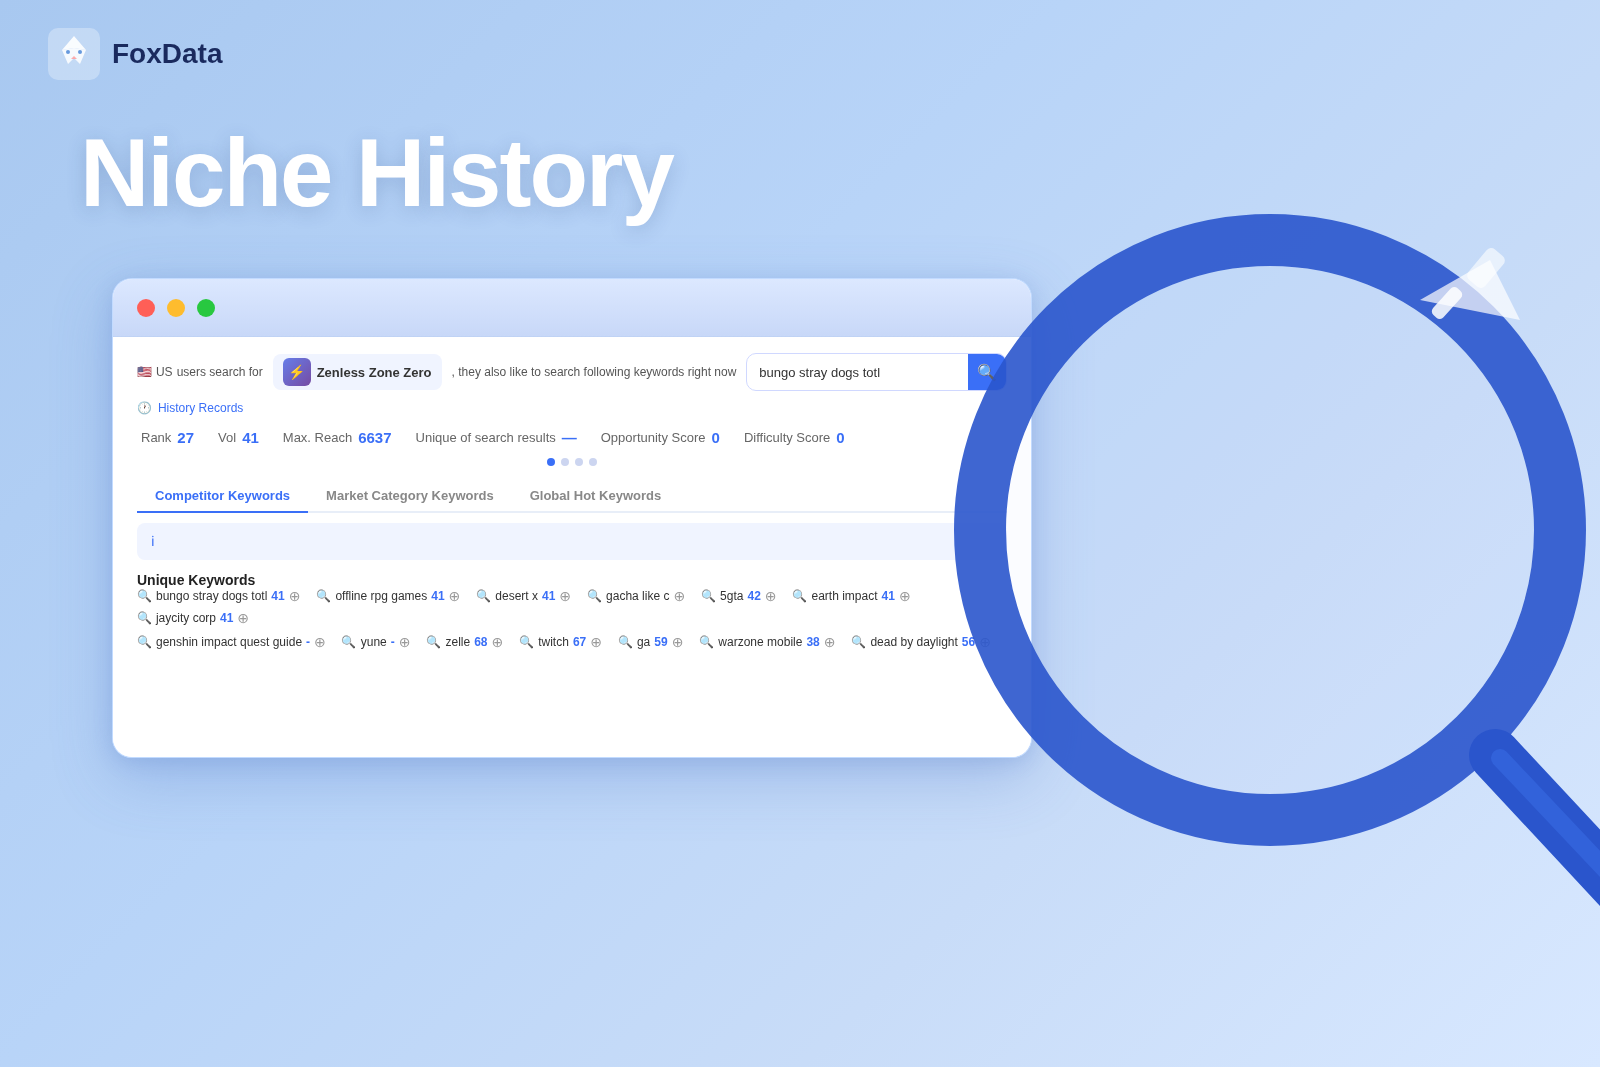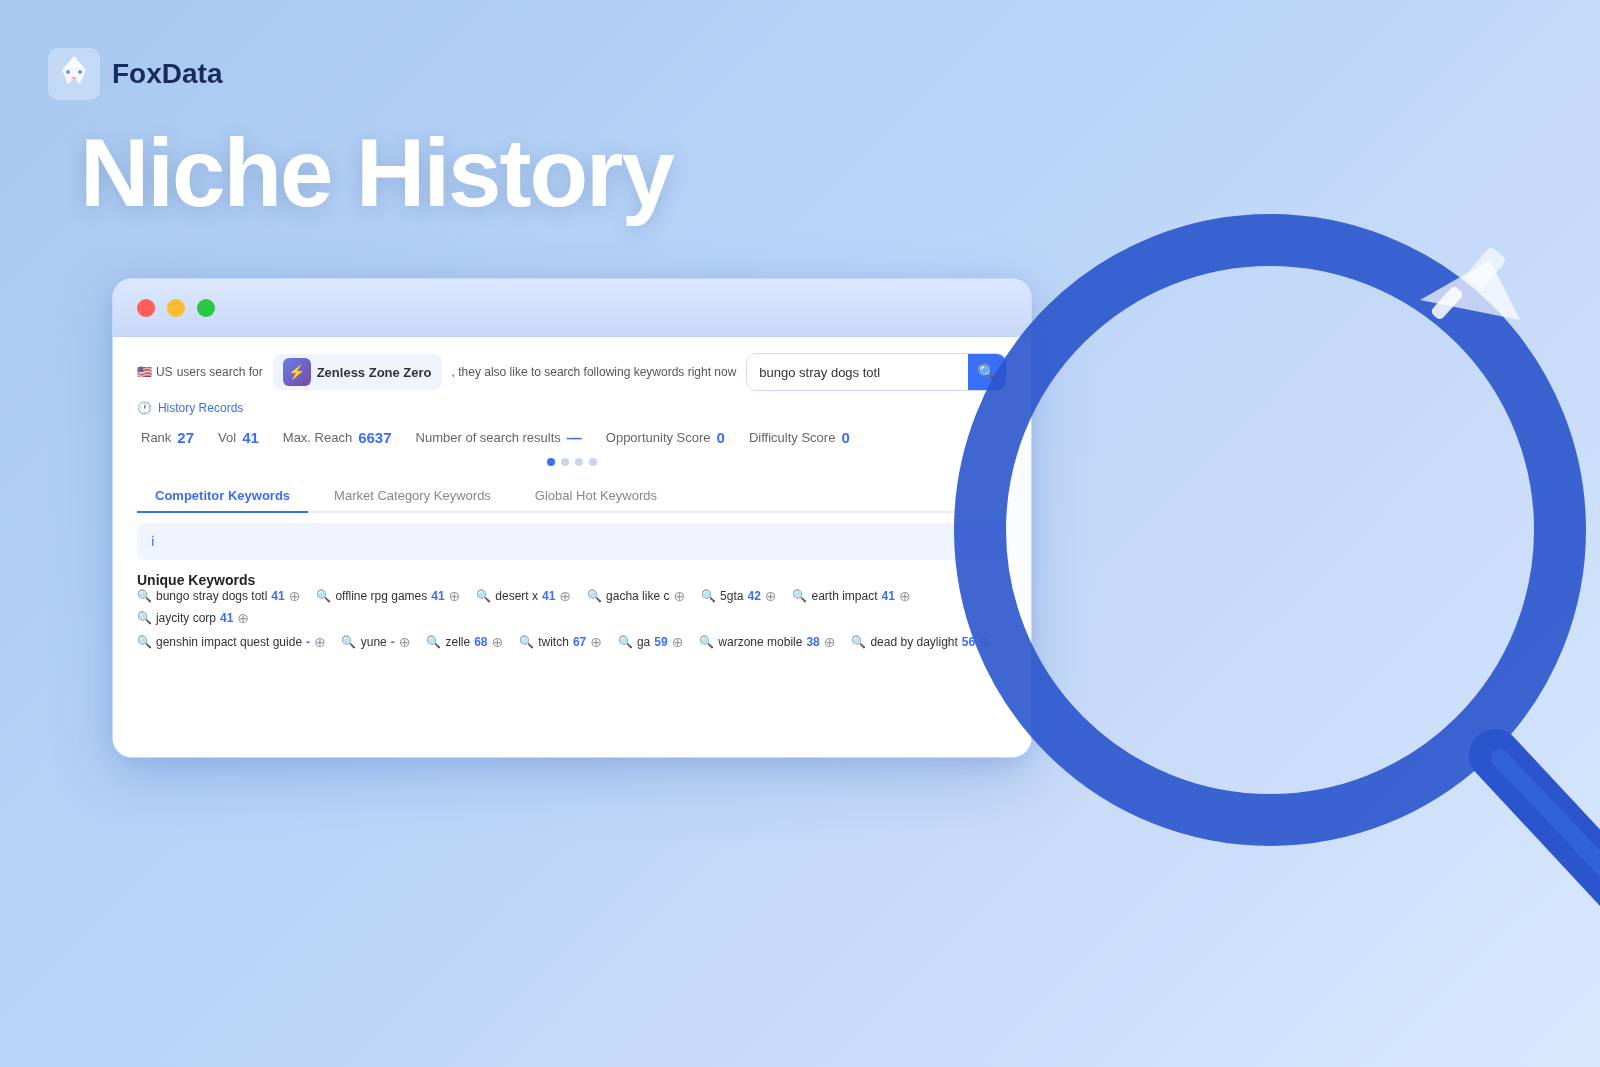--- a/index.html
+++ b/index.html
@@ -9,21 +9,21 @@
       height: 1067px;
       background: linear-gradient(135deg, #a8c8f0 0%, #b8d4f8 40%, #c8dcf8 70%, #d8e8ff 100%);
       font-family: -apple-system, BlinkMacSystemFont, 'Segoe UI', sans-serif;
       overflow: hidden;
       position: relative;
     }
 
     
     .logo-area {
       position: absolute;
-      top: 48px;
+      top: 28px;
       left: 48px;
       display: flex;
       align-items: center;
       gap: 12px;
     }
 
     .logo-text {
       font-size: 28px;
       font-weight: 700;
       color: #1a2a5e;
@@ -208,33 +208,34 @@
       height: 8px;
       border-radius: 50%;
     }
 
     .dot-active { background: #3a6ff7; }
     .dot-inactive { background: #ccd5f0; }
 
     
     .tabs-row {
       display: flex;
-      gap: 8px;
+      gap: 0;
       margin-bottom: 10px;
       border-bottom: 2px solid #e8eef8;
     }
 
     .tab-item {
       padding: 8px 18px;
       font-size: 13px;
       color: #888;
       cursor: pointer;
       border-bottom: 2px solid transparent;
       margin-bottom: -2px;
       white-space: nowrap;
+      font-weight: bold;
     }
 
     .tab-item.active {
       color: #3a6ff7;
       border-bottom: 2px solid #3a6ff7;
       font-weight: 600;
     }
 
     
     .info-banner {
@@ -378,21 +379,21 @@
       </div>
       <div class="stat-item">
         <span>Vol</span>
         <span class="stat-value">41</span>
       </div>
       <div class="stat-item">
         <span>Max. Reach</span>
         <span class="stat-value">6637</span>
       </div>
       <div class="stat-item">
-        <span>Number of search results</span>
+        <span>Unique of search results</span>
         <span class="stat-value">—</span>
       </div>
       <div class="stat-item">
         <span>Opportunity Score</span>
         <span class="stat-value">0</span>
       </div>
       <div class="stat-item">
         <span>Difficulty Score</span>
         <span class="stat-value">0</span>
       </div>

